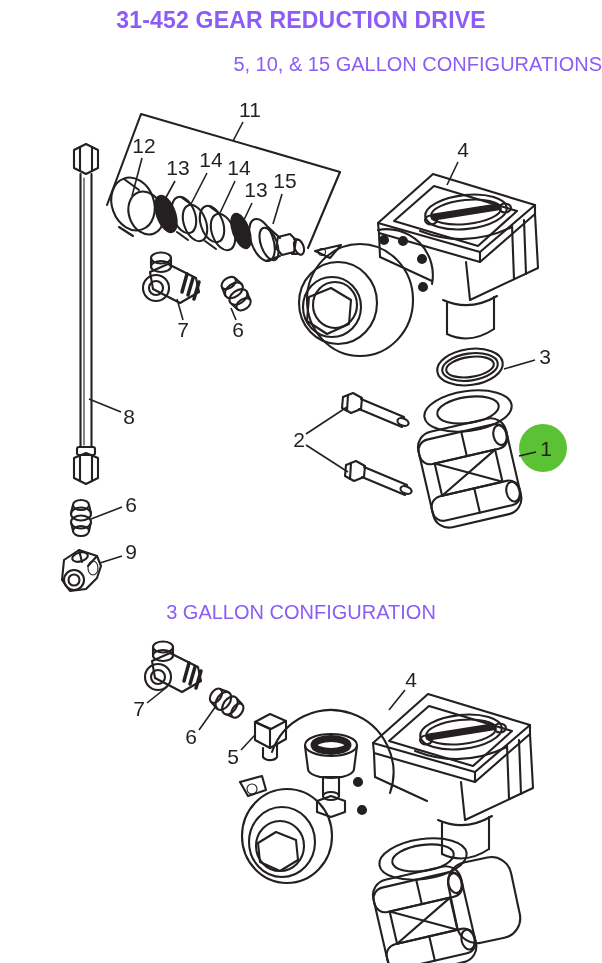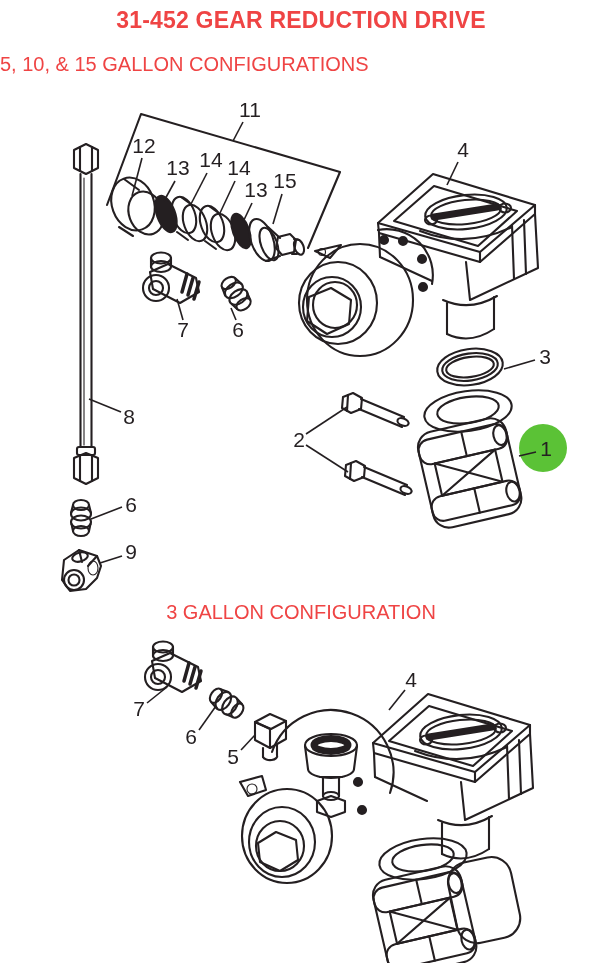--- a/index.html
+++ b/index.html
@@ -1,20 +1,20 @@
 <!DOCTYPE html>
 <html><head>
 <meta charset="utf-8">
 <style>
   html,body{margin:0;padding:0;background:#fff;}
   .page{position:relative;width:602px;height:963px;background:#fff;overflow:hidden;
-        font-family:"Liberation Sans",sans-serif;color:#ef4444;}
+        font-family:"Liberation Sans",sans-serif;color:#8b5cf6;}
   .page h1{position:absolute;top:7px;left:0;width:100%;text-align:center;margin:0;
            font-size:23px;font-weight:bold;letter-spacing:.2px;}
-  .page h2{position:absolute;top:53px;left:0;width:100%;text-align:left;margin:0;
+  .page h2{position:absolute;top:53px;left:0;width:100%;text-align:right;margin:0;
            font-size:20px;font-weight:normal;}
   .page h3{position:absolute;top:601px;left:0;width:100%;text-align:center;margin:0;
            font-size:20px;font-weight:normal;}
   svg{position:absolute;top:0;left:0;}
   .art{stroke:#241f21;fill:none;stroke-width:2.1;stroke-linejoin:round;stroke-linecap:round;}
   .leader{stroke:#241f21;stroke-width:1.6;fill:none;}
   .callout{font-family:"Liberation Sans",sans-serif;font-size:21px;fill:#241f21;stroke:none;}
   .fillDark{fill:#241f21;stroke:#241f21;}
   .thin{stroke-width:1.1;}
 </style>

